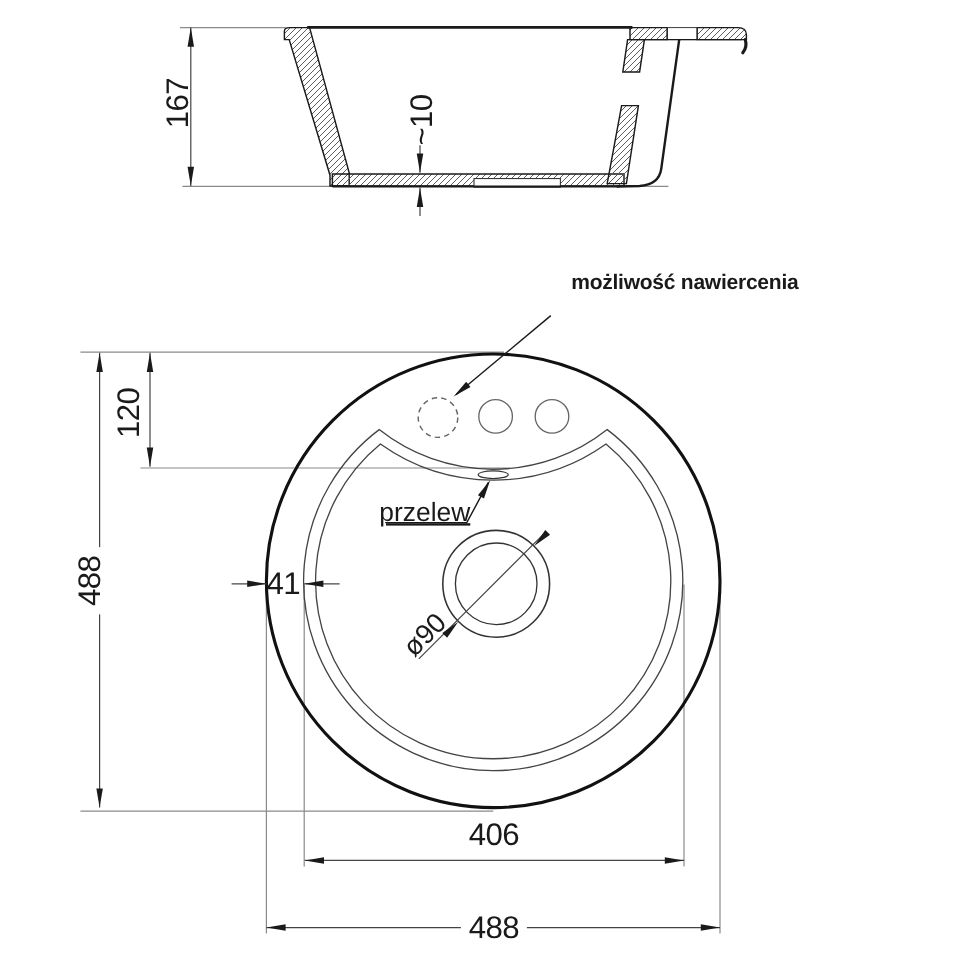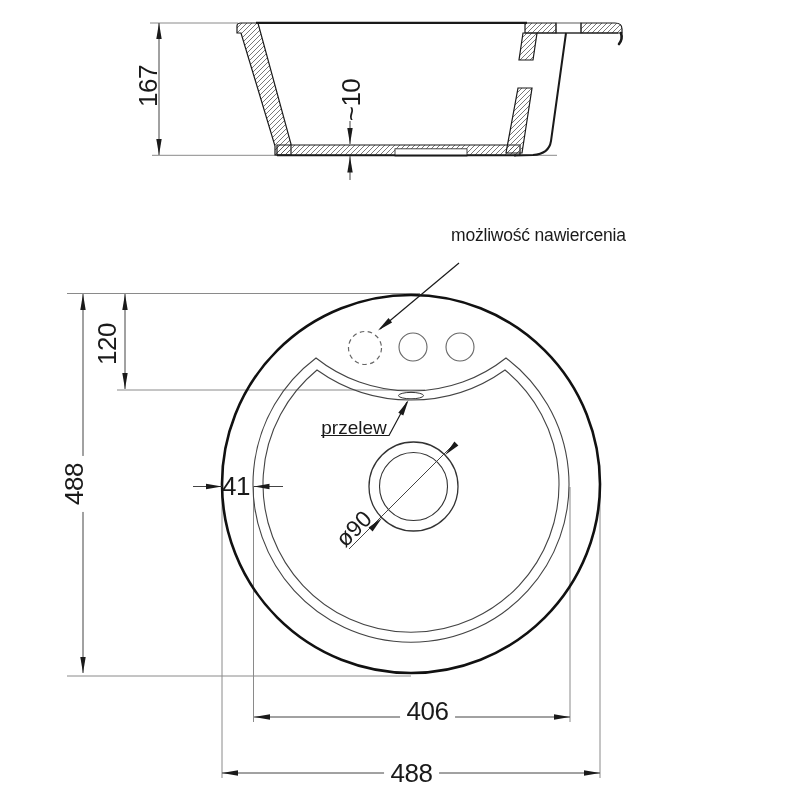--- a/index.html
+++ b/index.html
@@ -5,21 +5,21 @@
   html,body{margin:0;padding:0;background:#fff;}
   #stage{position:relative;width:800px;height:800px;background:#fff;overflow:hidden;
          font-family:"Liberation Sans",sans-serif;}
   #stage svg{position:absolute;left:0;top:0;}
   .lbl{position:absolute;color:#1a1a1a;white-space:nowrap;line-height:1;
        transform:translate(-50%,-50%);font-family:"Liberation Sans",sans-serif;}
   .dim{font-size:26px;letter-spacing:-0.5px;}
   .rot90{transform:translate(-50%,-50%) rotate(-90deg);}
   .rot45{transform:translate(-50%,-50%) rotate(-45deg);font-size:23px;}
   .bgwhite{background:#fff;padding:0 7px;}
-  .small{font-size:19px;}
+  .small{font-size:22px;text-decoration:underline;}
   .note{transform:none;font-size:17.5px;line-height:16px;letter-spacing:-0.2px;}
 </style>
 </head>
 <body>
 
 <div id="stage">
 
 <svg width="800" height="800" viewBox="0 0 800 800">
   <defs>
     <pattern id="h" patternUnits="userSpaceOnUse" width="5" height="5">
@@ -124,26 +124,26 @@
     <polygon points="222,773 238,770.3 238,775.7"></polygon>
     <polygon points="600,773 584,770.3 584,775.7"></polygon>
     <polygon points="408.5,400 403.3,415.4 398.3,412.7"></polygon>
     <polygon points="378,330.5 388.5,318.1 392.1,322.5"></polygon>
   </g>
 </svg>
 
 <div class="lbl dim rot90" style="left:148px;top:86px;">167</div>
 <div class="lbl dim rot90" style="left:351px;top:100px;">~10</div>
 
-<div class="lbl note" style="left:451px;top:227px;">
+<div class="lbl note" style="left:476px;top:227px;font-weight:bold;">
   <div>możliwość nawiercenia</div>
 </div>
 
 <div class="lbl small" style="left:354px;top:426.5px;">przelew</div>
 
 <div class="lbl dim rot90" style="left:107px;top:344px;">120</div>
 <div class="lbl dim rot90 bgwhite" style="left:73.5px;top:484px;">488</div>
 <div class="lbl dim" style="left:236px;top:486px;">41</div>
 <div class="lbl rot45" style="left:354px;top:529px;">ø90</div>
-<div class="lbl dim bgwhite" style="left:411.5px;top:711px;margin-left:16px;">406</div>
+<div class="lbl dim bgwhite" style="left:411.5px;top:695px;">406</div>
 <div class="lbl dim bgwhite" style="left:411.5px;top:772.5px;">488</div>
 
 </div>
 
 </body></html>

